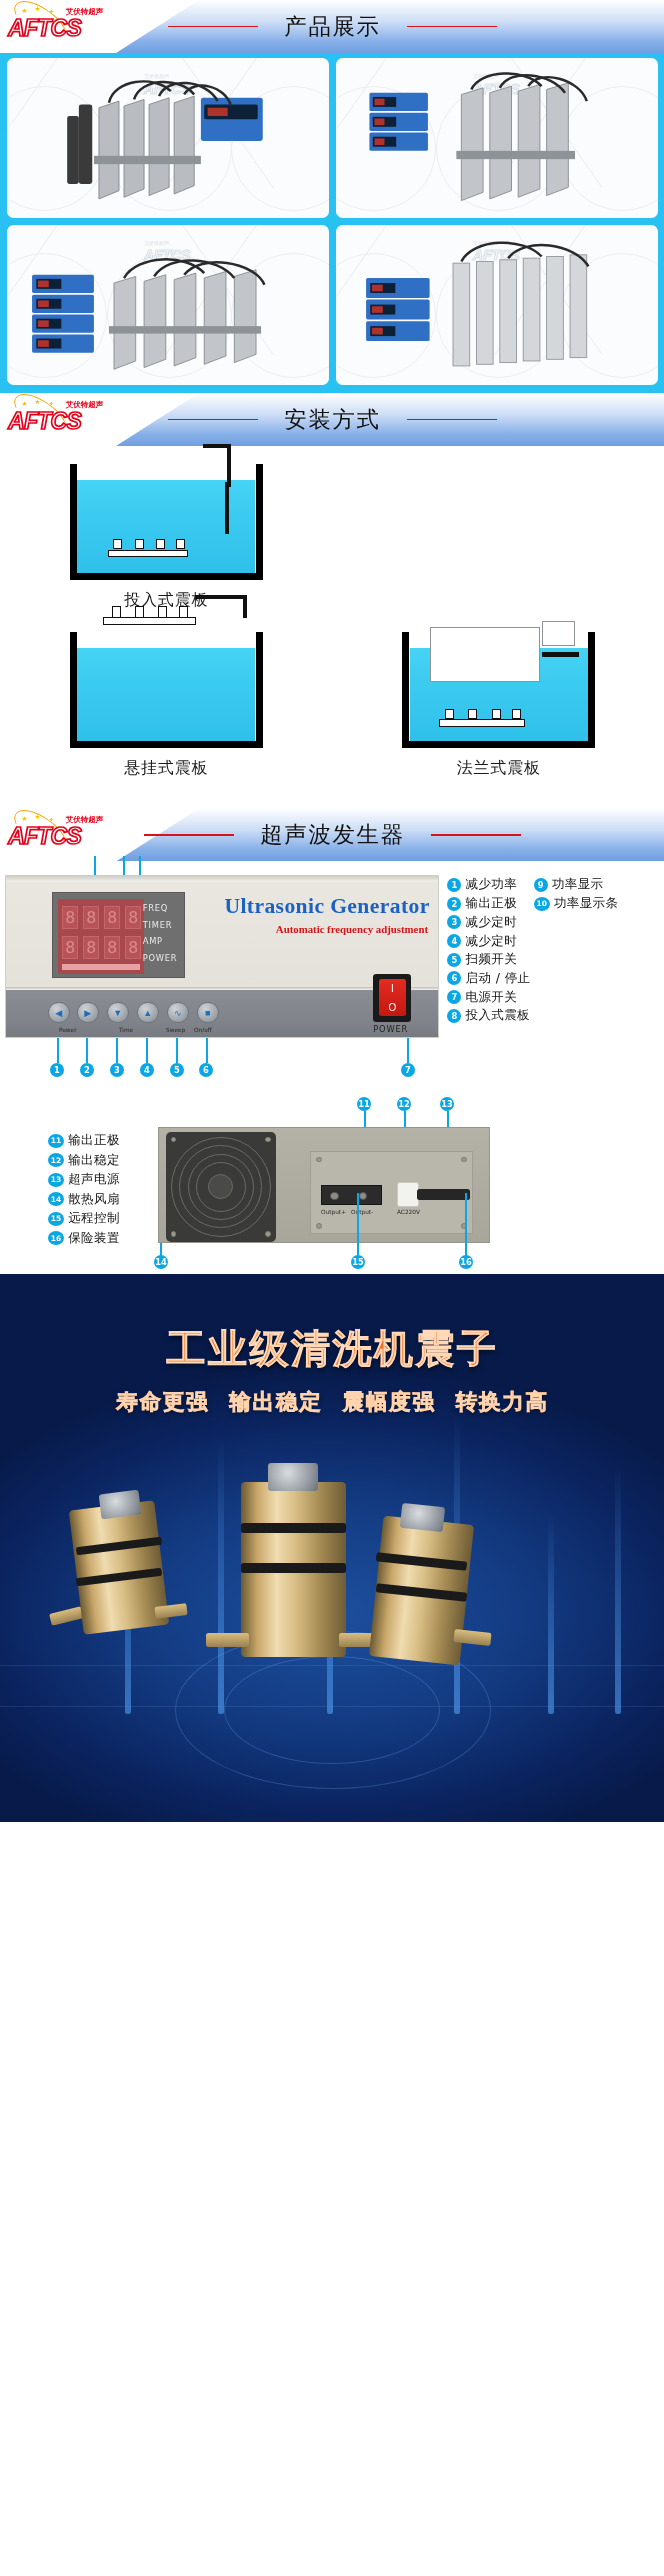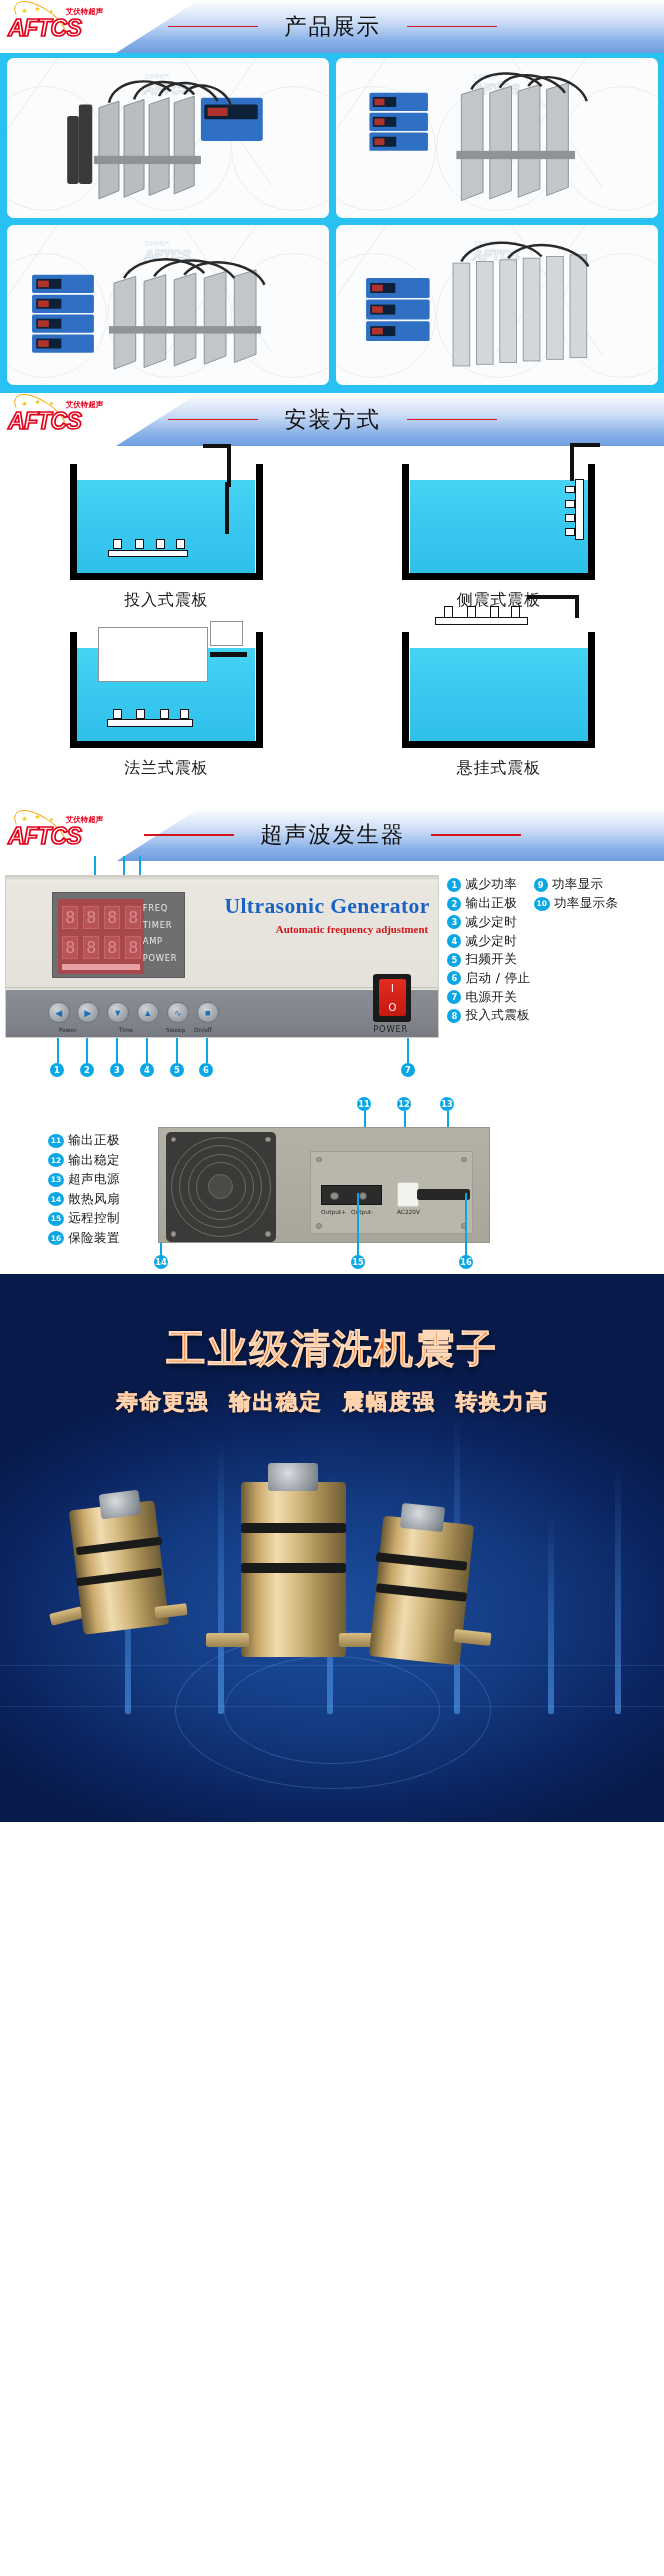--- a/index.html
+++ b/index.html
@@ -747,65 +747,52 @@
         <div class="plate-bar" style="left:43px;bottom:31px;width:9.1px;height:10px;"></div>
         <div class="plate-bar" style="left:65px;bottom:31px;width:9.1px;height:10px;"></div>
         <div class="plate-bar" style="left:86px;bottom:31px;width:9.1px;height:10px;"></div>
         <div class="plate-bar" style="left:106px;bottom:31px;width:9.1px;height:10px;"></div>
         <div class="pipe" style="left:133px;top:-20px;width:28px;height:43px;border-bottom:none;border-left:none;"></div>
         <div class="pipe" style="left:155px;top:18.3px;width:6.6px;height:52px;border-top:none;border-bottom:none;border-right:none;"></div>
       </div>
       <div class="tank-label">投入式震板</div>
     </div>
 
+  </div>
+
+  <div class="tank-row">
+
     <div class="tank-cell">
       <div class="tank">
         <div class="tank-walls"></div>
         <div class="water"></div>
-        <div class="plate-bar" style="right:11.6px;top:15px;width:8.3px;height:61px;"></div>
-        <div class="plate-bar" style="right:20px;top:21.6px;width:10px;height:7.5px;"></div>
-        <div class="plate-bar" style="right:20px;top:36px;width:10px;height:7.5px;"></div>
-        <div class="plate-bar" style="right:20px;top:50px;width:10px;height:7.5px;"></div>
-        <div class="plate-bar" style="right:20px;top:64px;width:10px;height:7.5px;"></div>
-        <div class="pipe" style="right:-5px;top:-21.6px;width:30px;height:38px;border-bottom:none;border-right:none;"></div>
-      </div>
-      <div class="tank-label">侧震式震板</div>
-    </div>
-  </div>
-
-  <div class="tank-row">
+        <div class="plate-bar" style="left:33px;top:-15px;width:93px;height:7.5px;"></div>
+        <div class="plate-bar" style="left:42px;top:-26px;width:9.1px;height:11.6px;"></div>
+        <div class="plate-bar" style="left:65px;top:-26px;width:9.1px;height:11.6px;"></div>
+        <div class="plate-bar" style="left:88px;top:-26px;width:9.1px;height:11.6px;"></div>
+        <div class="plate-bar" style="left:109px;top:-26px;width:9.1px;height:11.6px;"></div>
+        <div class="pipe" style="left:125px;top:-37px;width:52px;height:23px;border-bottom:none;border-left:none;"></div>
+      </div>
+      <div class="tank-label">悬挂式震板</div>
+    </div>
 
     <div class="tank-cell">
       <div class="tank">
         <div class="tank-walls"></div>
         <div class="water"></div>
         <div class="plate-bar" style="left:28px;top:-5px;width:110px;height:55px;background:#ffffff;border:1.7px solid #8f9398;"></div>
         <div class="plate-bar" style="left:37px;bottom:21.6px;width:86px;height:7.5px;"></div>
         <div class="plate-bar" style="left:43px;bottom:29px;width:9.1px;height:10px;"></div>
         <div class="plate-bar" style="left:66px;bottom:29px;width:9.1px;height:10px;"></div>
         <div class="plate-bar" style="left:90px;bottom:29px;width:9.1px;height:10px;"></div>
         <div class="plate-bar" style="left:110px;bottom:29px;width:9.1px;height:10px;"></div>
         <div class="pipe" style="left:140px;top:20px;width:37px;height:5px;border-left:none;border-top:none;border-bottom:none;border-right:none;background:#111;"></div>
         <div class="plate-bar" style="left:140px;top:-11.6px;width:33px;height:25px;background:#fff;border:1.7px solid #8f9398;"></div>
       </div>
       <div class="tank-label">法兰式震板</div>
-    </div>
-
-    <div class="tank-cell">
-      <div class="tank">
-        <div class="tank-walls"></div>
-        <div class="water"></div>
-        <div class="plate-bar" style="left:33px;top:-15px;width:93px;height:7.5px;"></div>
-        <div class="plate-bar" style="left:42px;top:-26px;width:9.1px;height:11.6px;"></div>
-        <div class="plate-bar" style="left:65px;top:-26px;width:9.1px;height:11.6px;"></div>
-        <div class="plate-bar" style="left:88px;top:-26px;width:9.1px;height:11.6px;"></div>
-        <div class="plate-bar" style="left:109px;top:-26px;width:9.1px;height:11.6px;"></div>
-        <div class="pipe" style="left:125px;top:-37px;width:52px;height:23px;border-bottom:none;border-left:none;"></div>
-      </div>
-      <div class="tank-label">悬挂式震板</div>
     </div>
   </div>
 </div>
 
 <div class="section-header">
   <div class="white-wedge"></div>
   <div class="logo">
     <div class="logo-arc"></div>
     <div class="star" style="left:15px;top:1.7px;">★</div>
     <div class="star" style="left:28px;top:0px;">★</div>

